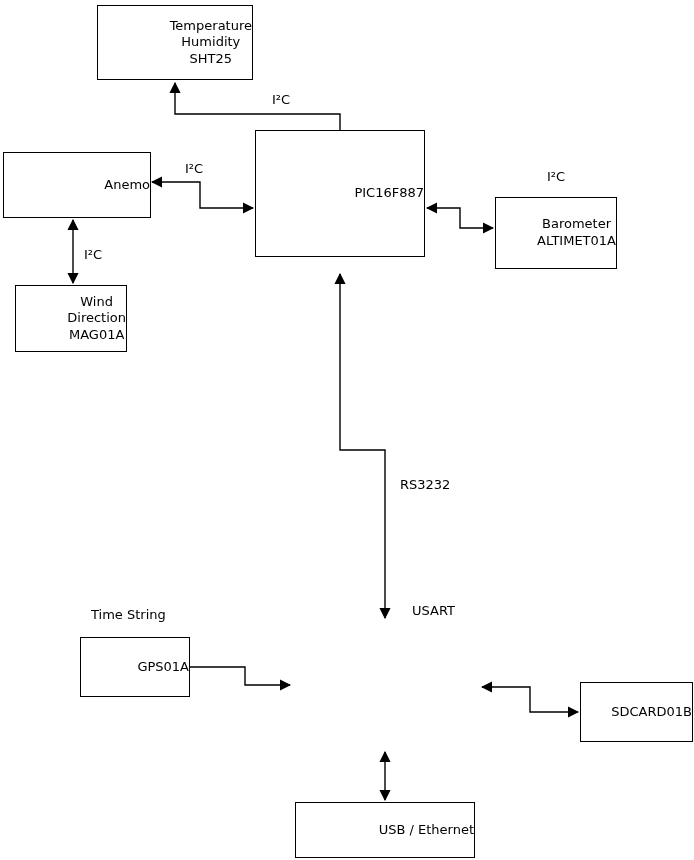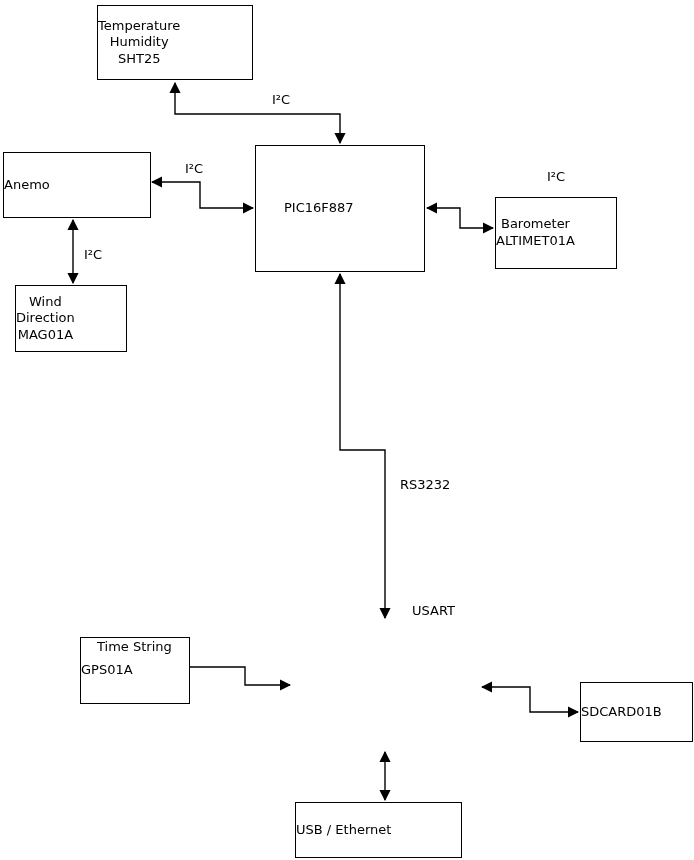--- a/index.html
+++ b/index.html
@@ -23,53 +23,53 @@
     stroke: #000000;
     stroke-width: 1.4;
   }
   .node {
     position: absolute;
     box-sizing: border-box;
     border: 1.5px solid #000000;
     background: #ffffff;
     display: flex;
     align-items: center;
-    justify-content: flex-start;
+    justify-content: flex-end;
   }
   .node .lbl {
     white-space: pre-line;
     text-align: center;
     line-height: 1.28;
   }
   .wire-label {
     position: absolute;
     white-space: nowrap;
     background: transparent;
     text-align: right;
   }
 
   
   #n-sht25   { left: 97px;  top: 5px;   width: 156px; height: 75px; }
   #n-anemo   { left: 3px;   top: 152px; width: 148px; height: 66px; }
   #n-wind    { left: 15px;  top: 285px; width: 112px; height: 67px; }
-  #n-pic     { left: 255px; top: 145px; width: 170px; height: 127px; padding-left: 28px; }
+  #n-pic     { left: 255px; top: 130px; width: 170px; height: 127px; padding-left: 28px; }
   #n-baro    { left: 495px; top: 197px; width: 122px; height: 72px; }
-  #n-gps     { left: 80px;  top: 637px; width: 110px; height: 67px; }
+  #n-gps     { left: 80px;  top: 637px; width: 110px; height: 60px; }
   #n-arm     { left: 292px; top: 620px; width: 188px; height: 130px; }
   #n-sdcard  { left: 580px; top: 682px; width: 113px; height: 60px; }
-  #n-usb     { left: 295px; top: 802px; width: 167px; height: 56px; }
+  #n-usb     { left: 295px; top: 802px; width: 180px; height: 56px; }
 
   
   #l-i2c-sht     { left: 272px; top: 92px; }
   #l-i2c-anemo   { left: 185px; top: 161px; }
   #l-i2c-wind    { left: 84px;  top: 247px; }
   #l-i2c-baro    { left: 547px; top: 169px; }
   #l-rs3232      { left: 400px; top: 477px; }
   #l-usart       { left: 412px; top: 591px; margin-top: 12px; }
-  #l-time-string { left: 97px;  top: 607px; margin-top: 32px; }
+  #l-time-string { left: 91px;  top: 607px; }
 </style>
 </head>
 <body>
 
 <div class="diagram">
 
   <svg class="wires" width="694" height="860" viewBox="0 0 694 860" aria-hidden="true">
     <defs>
       <marker id="arrow" viewBox="0 0 10 10" refX="9" refY="5" markerWidth="8" markerHeight="8" orient="auto-start-reverse">
         <path d="M 0 0 L 10 5 L 0 10 z" fill="#000000"></path>

